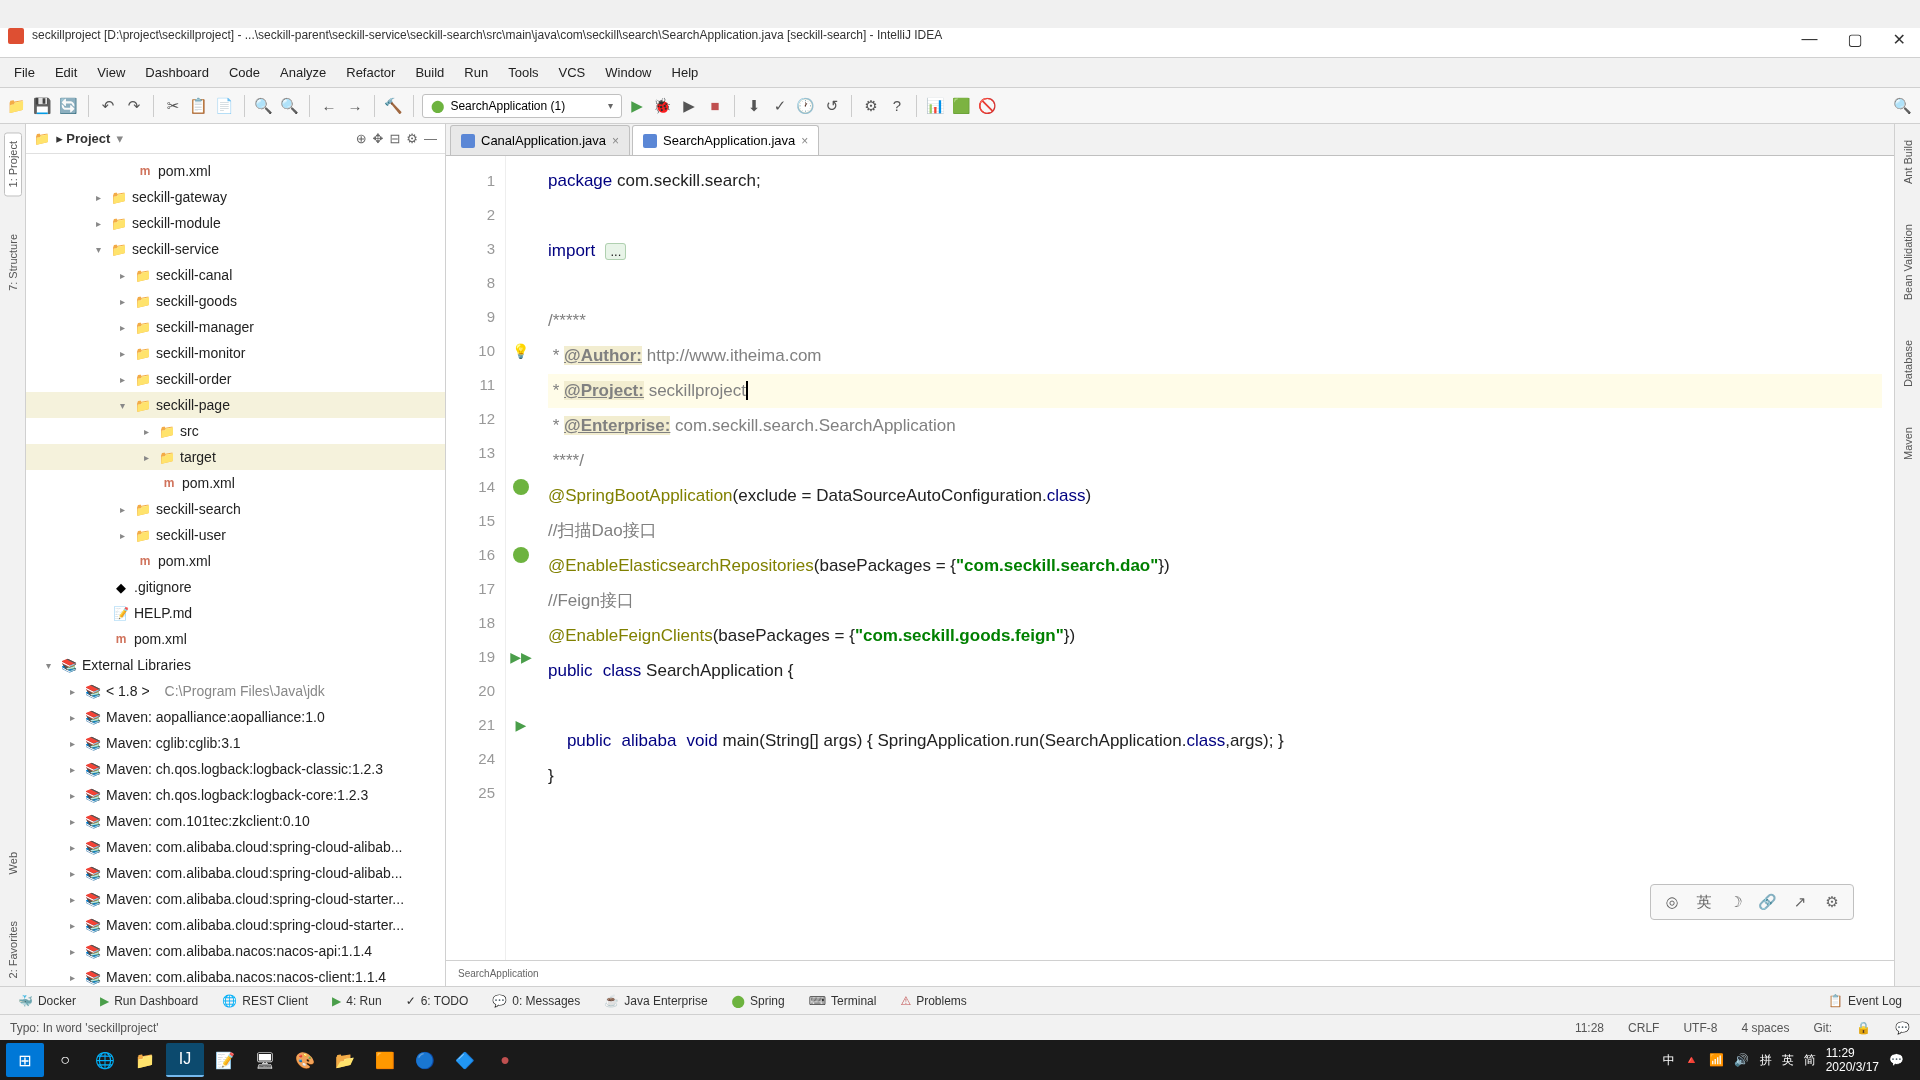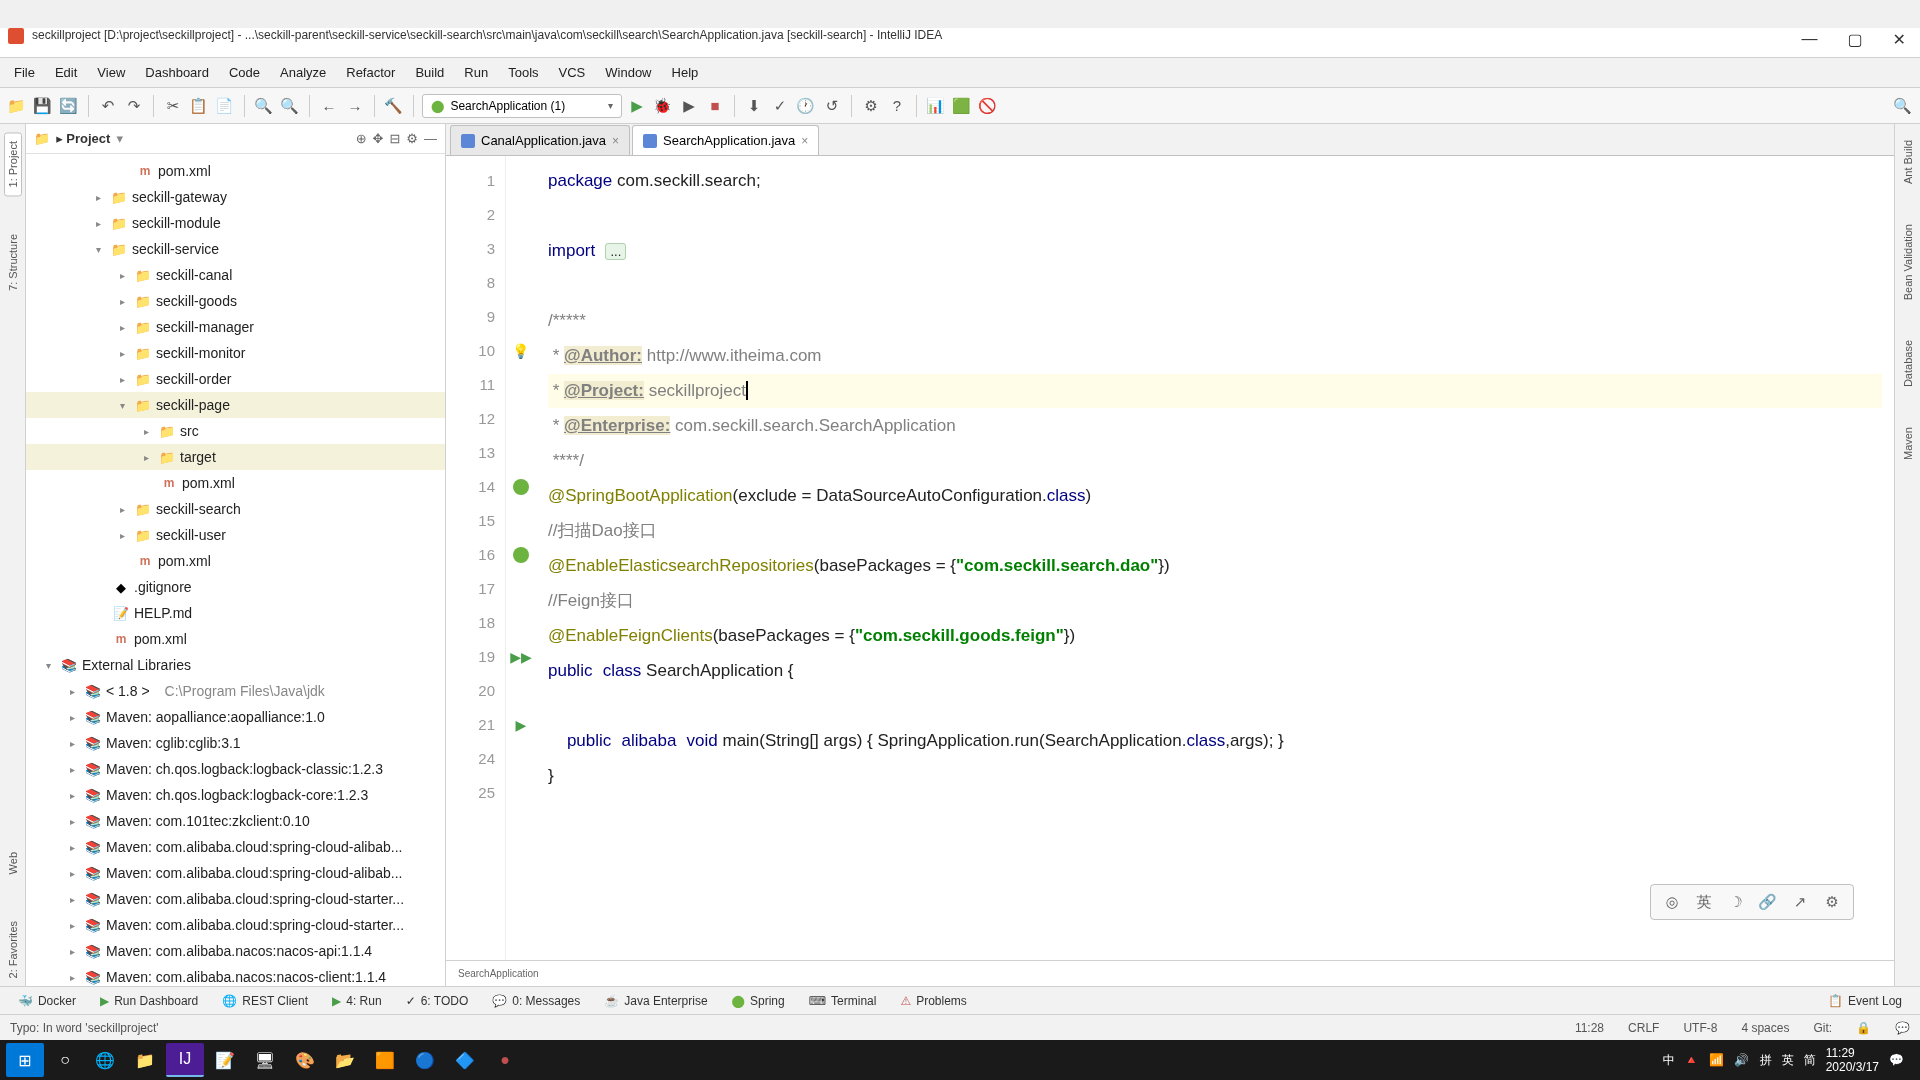--- a/index.html
+++ b/index.html
@@ -509,21 +509,21 @@
     <span>🔒</span>
     <span>💬</span>
   </div>
 </div>
 
 <div class="taskbar">
   <div class="task-icon win-icon">⊞</div>
   <div class="task-icon">○</div>
   <div class="task-icon">🌐</div>
   <div class="task-icon">📁</div>
-  <div class="task-icon active" style="background:#4c1d95;color:#fff">IJ</div>
+  <div class="task-icon active" style="background:#0c4a6e;color:#fff">IJ</div>
   <div class="task-icon">📝</div>
   <div class="task-icon">🖥</div>
   <div class="task-icon">🎨</div>
   <div class="task-icon">📂</div>
   <div class="task-icon">🟧</div>
   <div class="task-icon">🔵</div>
   <div class="task-icon">🔷</div>
   <div class="task-icon" style="color:#c05050">●</div>
   <div class="task-right">
     <span>中</span>

